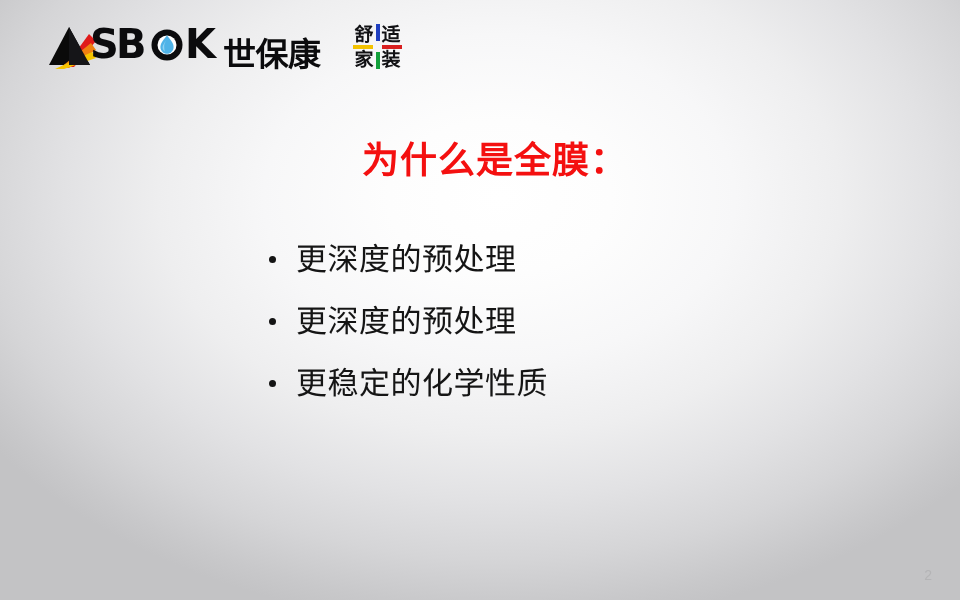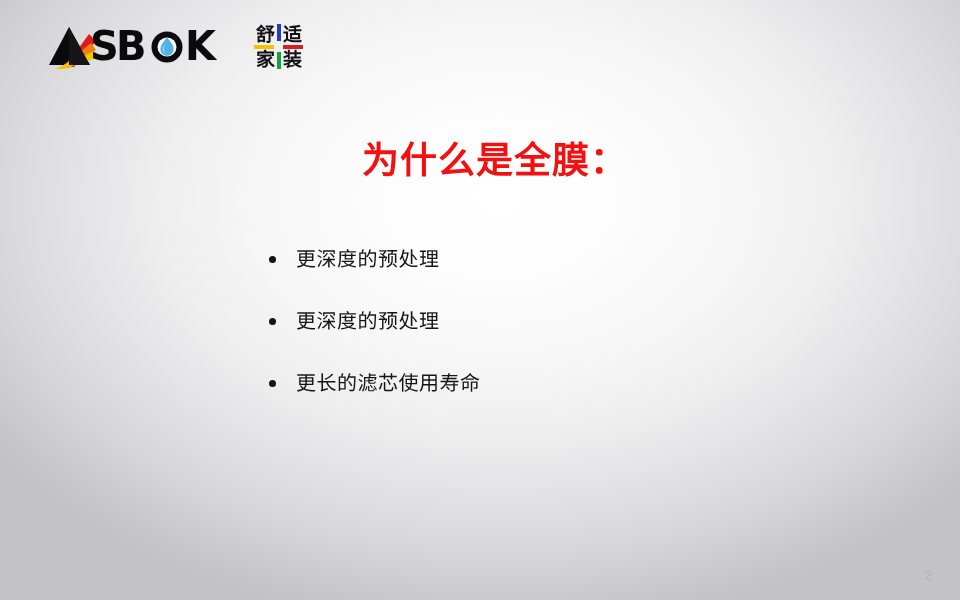--- a/index.html
+++ b/index.html
@@ -136,21 +136,21 @@
   .bullet-dot i {
     display: block;
     width: 7px;
     height: 7px;
     border-radius: 50%;
     background: #141414;
     margin-left: 7px;
   }
   .bullet-text {
     font-family: "DejaVu Sans", "Liberation Sans", sans-serif;
-    font-size: 20px;
+    font-size: 31px;
     line-height: 1.25;
     color: #151515;
     letter-spacing: 0.5px;
     white-space: nowrap;
   }
 
   
   #page-number {
     position: absolute;
     right: 28px;
@@ -186,20 +186,21 @@
             <text x="26" y="35" font-family="DejaVu Sans, Liberation Sans, sans-serif" font-size="40" font-weight="700" fill="#0b0b0d" letter-spacing="-1">B</text>
             <circle cx="77" cy="22" r="15.5" fill="#0b0b0d"></circle>
             <circle cx="77" cy="22" r="9.5" fill="#ffffff"></circle>
             <g>
               <path d="M77 12.5 C81.8 18.2 83.6 21.0 83.6 24.0 C83.6 27.9 80.6 30.8 77 30.8 C73.4 30.8 70.4 27.9 70.4 24.0 C70.4 21.0 72.2 18.2 77 12.5 Z" fill="#4fb3e8"></path>
               <path d="M74.2 23.0 C74.2 20.8 75.3 19.0 76.6 17.2 C74.0 20.2 72.6 22.3 72.6 24.3 C72.6 26.3 73.6 27.8 75.0 28.6 C74.4 27.2 74.2 25.2 74.2 23.0 Z" fill="#8fd2f2"></path>
             </g>
             <text x="95" y="35" font-family="DejaVu Sans, Liberation Sans, sans-serif" font-size="40" font-weight="700" fill="#0b0b0d" letter-spacing="-1">K</text>
           </svg>
         </span>
+        <span class="sbok-cjk">世保康</span>
       </div>
     </div>
 
     <div id="secondary-logo">
       <div class="sq-grid">
         <span class="sq-cell">舒</span>
         <span class="sq-cell">适</span>
         <span class="sq-cell">家</span>
         <span class="sq-cell">装</span>
       </div>
@@ -222,19 +223,19 @@
     <div class="bullet-row">
       <span class="bullet-dot">
           <i></i>
         </span>
       <span class="bullet-text">更深度的预处理</span>
     </div>
     <div class="bullet-row">
       <span class="bullet-dot">
           <i></i>
         </span>
-      <span class="bullet-text">更长的滤芯使用寿命</span>
+      <span class="bullet-text">更稳定的化学性质</span>
     </div>
   </div>
 
   <div id="page-number">2</div>
 
 </div>
 
 </body></html>

